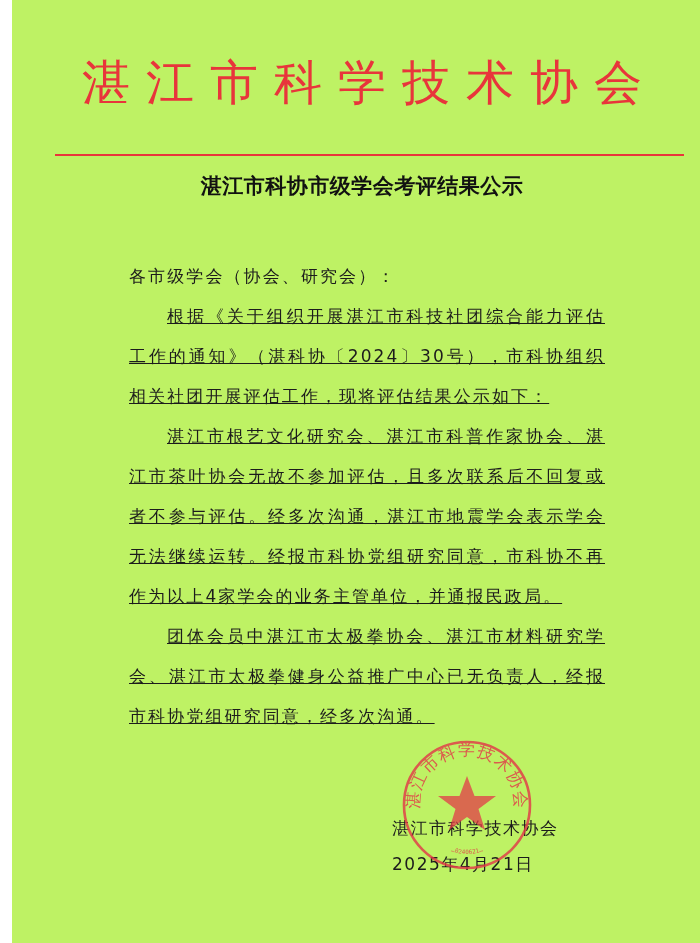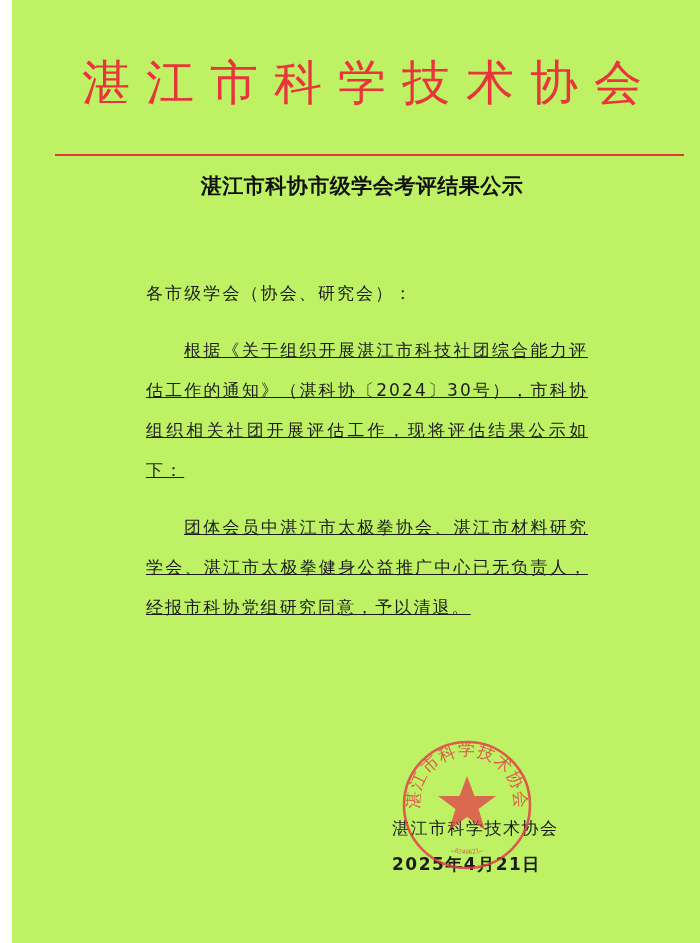--- a/index.html
+++ b/index.html
@@ -62,40 +62,39 @@
       top: 256px;
       width: 476px;
       font-family: "DejaVu Sans", "Liberation Sans", sans-serif;
       font-size: 17px;
       line-height: 40px;
       color: #1c1c1c;
       letter-spacing: 2.1px;
       text-align: justify;
     }
     .body-text p {
-      margin: 17px;
+      margin: 0;
     }
     .body-text .indent {
       text-indent: 38px;
       text-decoration: underline;
     }
     .signature {
       position: absolute;
       left: 380px;
       top: 810px;
       font-family: "DejaVu Sans", "Liberation Sans", sans-serif;
       font-size: 17px;
       line-height: 36px;
       color: #1c1c1c;
       letter-spacing: 1.5px;
       z-index: 1;
     }
     .sig-date {
       padding-left: 0;
-      font-weight: bold;
     }
     .seal {
       position: absolute;
       left: 388px;
       top: 738px;
       width: 134px;
       height: 134px;
       z-index: 2;
       opacity: 0.82;
       pointer-events: none;
@@ -107,21 +106,22 @@
 <div class="page">
 
   <div class="org-header">湛江市科学技术协会</div>
   <div class="header-rule"></div>
 
   <div class="doc-title">湛江市科协市级学会考评结果公示</div>
 
   <div class="body-text">
     <p>各市级学会（协会、研究会）：</p>
     <p class="indent">根据《关于组织开展湛江市科技社团综合能力评估工作的通知》（湛科协〔2024〕30号），市科协组织相关社团开展评估工作，现将评估结果公示如下：</p>
-    <p class="indent">团体会员中湛江市太极拳协会、湛江市材料研究学会、湛江市太极拳健身公益推广中心已无负责人，经报市科协党组研究同意，予以清退。</p>
+    <p class="indent">湛江市根艺文化研究会、湛江市科普作家协会、湛江市茶叶协会无故不参加评估，且多次联系后不回复或者不参与评估。经多次沟通，湛江市地震学会表示学会无法继续运转。经报市科协党组研究同意，市科协不再作为以上4家学会的业务主管单位，并通报民政局。</p>
+    <p class="indent">团体会员中湛江市太极拳协会、湛江市材料研究学会、湛江市太极拳健身公益推广中心已无负责人，经报市科协党组研究同意，经多次沟通。</p>
   </div>
 
   <div class="signature">
     <div>湛江市科学技术协会</div>
     <div class="sig-date">2025年4月21日</div>
   </div>
 
   <svg class="seal" viewBox="0 0 134 134" xmlns="http://www.w3.org/2000/svg">
     <defs>
       <path id="sealArc" d="M 22 82 A 48 48 0 1 1 112 82" fill="none"></path>

